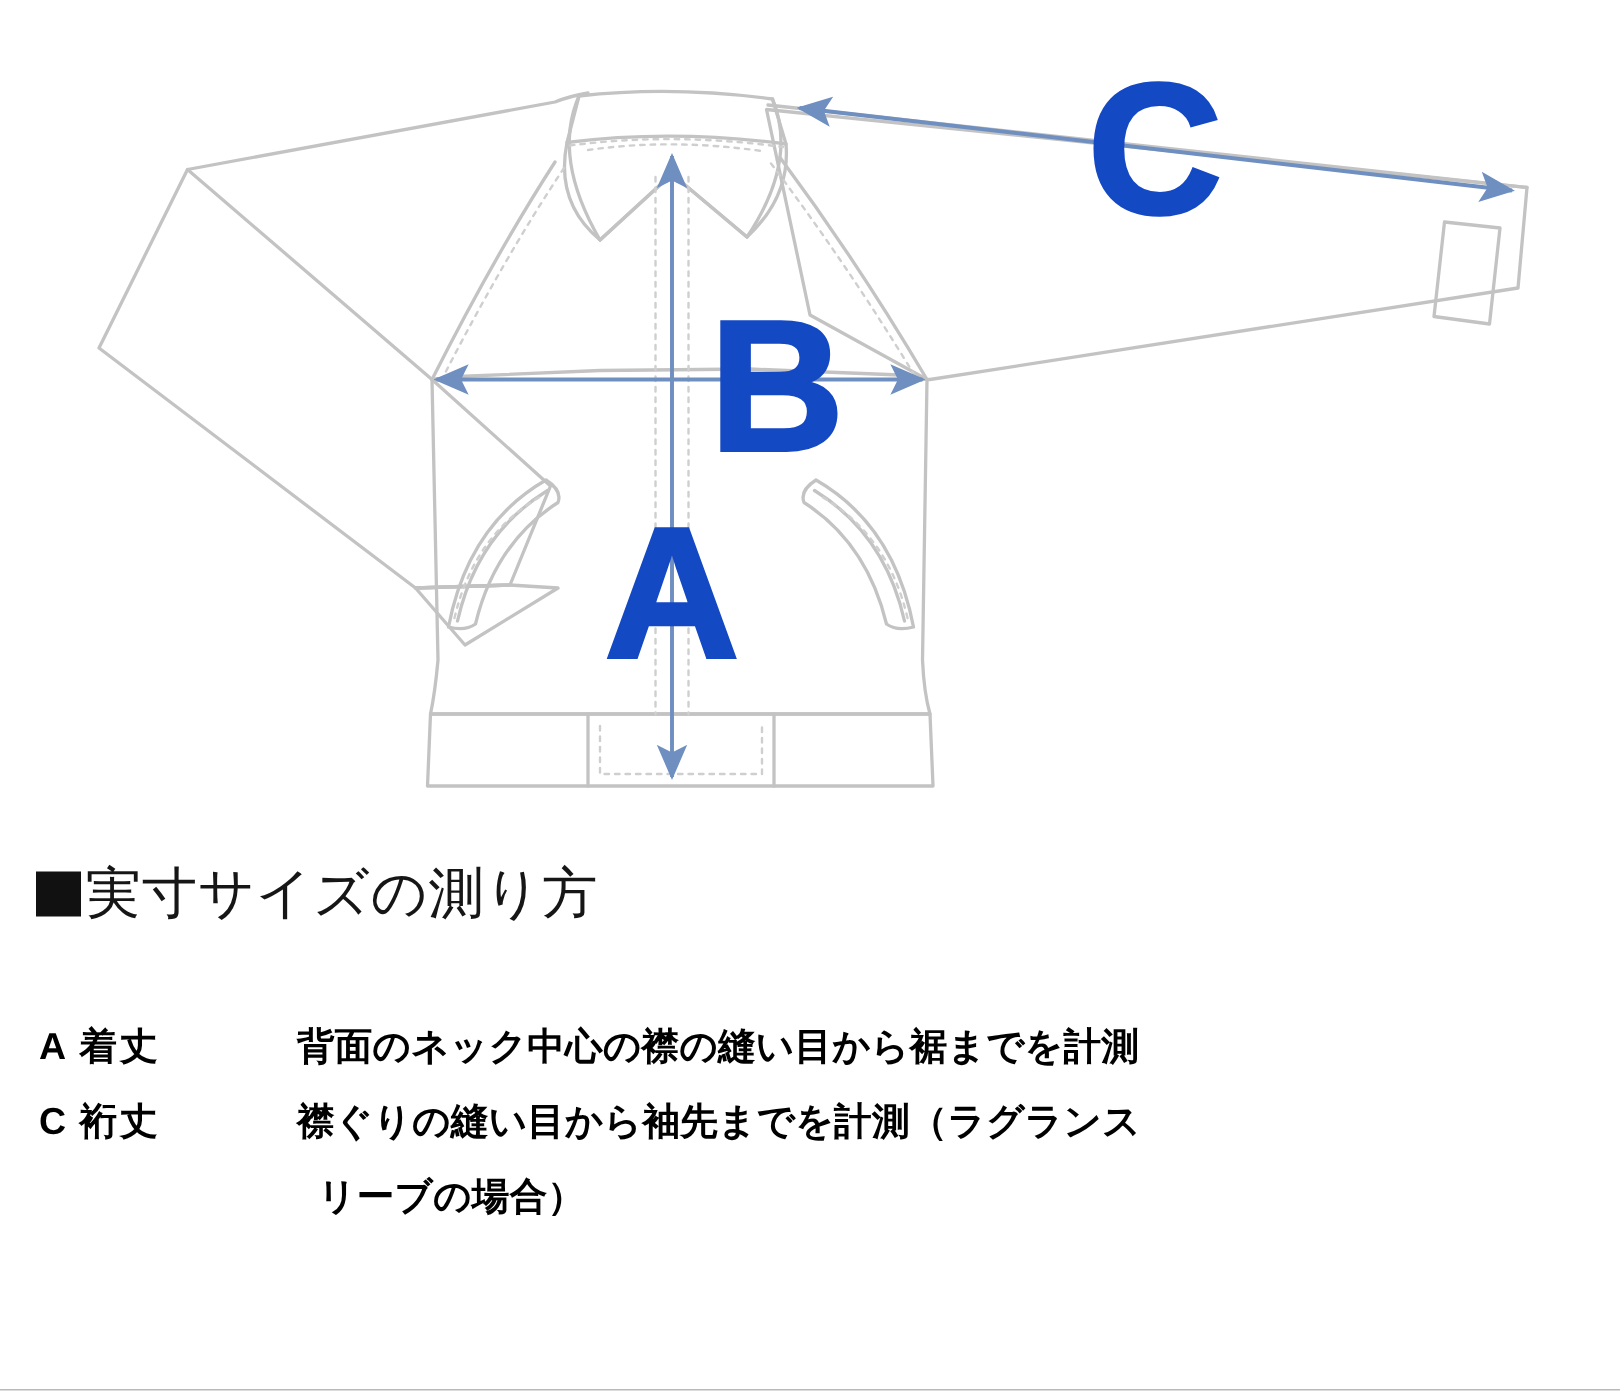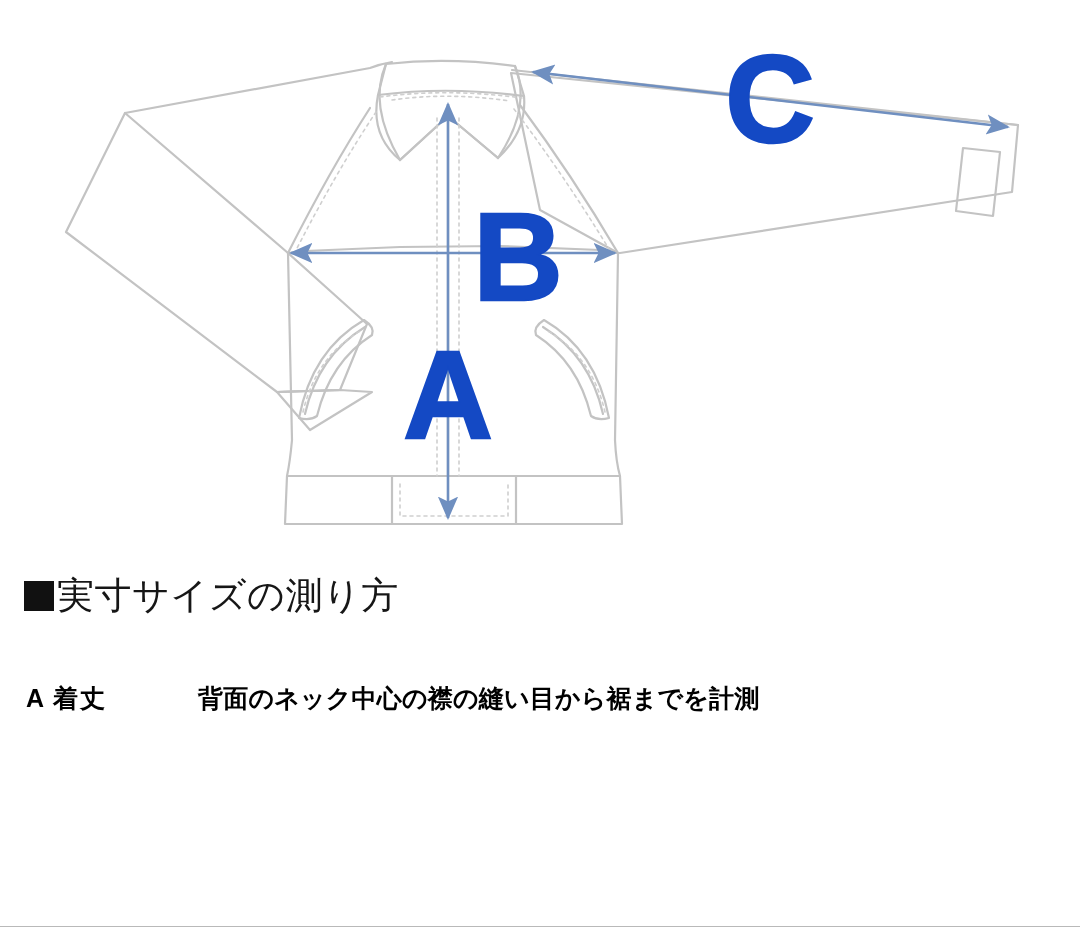--- a/index.html
+++ b/index.html
@@ -225,18 +225,27 @@
     <table id="measure-table">
       <tbody>
         <tr>
           <td class="key-cell">
             <span class="key-letter">A</span><span class="key-word">着丈</span>
           </td>
           <td class="desc-cell">
             <span>背面のネック中心の襟の縫い目から裾までを計測</span>
           </td>
         </tr>
+        <tr>
+          <td class="key-cell">
+            <span class="key-letter">C</span><span class="key-word">裄丈</span>
+          </td>
+          <td class="desc-cell">
+            <span>襟ぐりの縫い目から袖先までを計測（ラグランス</span>
+            <span class="desc-line2">リーブの場合）</span>
+          </td>
+        </tr>
       </tbody>
     </table>
   </div>
 
   <div id="bottom-rule"></div>
 </div>
 
 </body></html>

